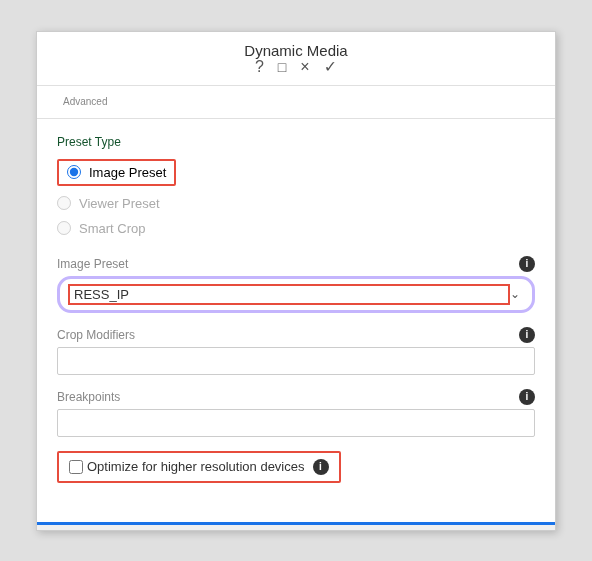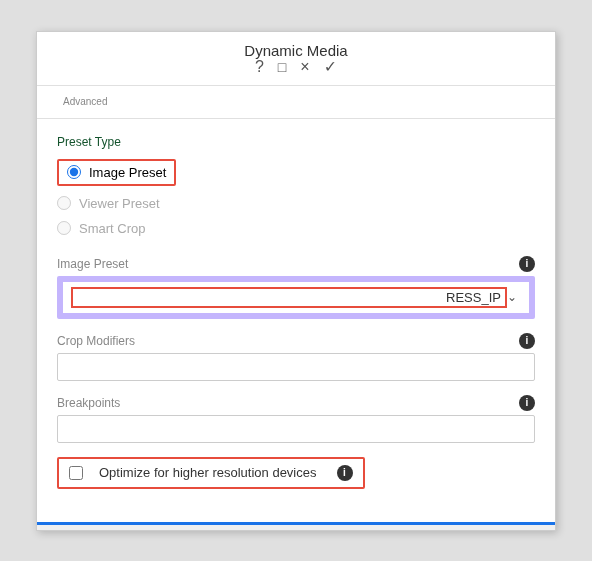--- a/index.html
+++ b/index.html
@@ -123,26 +123,25 @@
       display: flex;
       align-items: center;
       justify-content: center;
       font-size: 10px;
       font-weight: bold;
       cursor: pointer;
       flex-shrink: 0;
     }
     .select-wrapper {
       position: relative;
-      border: 6px solid #c4b5fd;
-      border-radius: 2px;
-      background: #fff;
-      display: flex;
-      align-items: center;
-      text-align: right;
+      border: 3px solid #c4b5fd;
+      border-radius: 14px;
+      background: #fff;
+      display: flex;
+      align-items: center;
     }
     .select-inner {
       display: flex;
       align-items: center;
       width: 100%;
       padding: 5px 8px;
     }
     .select-value {
       flex: 1;
       font-size: 13px;
@@ -167,21 +166,21 @@
       padding: 5px 8px;
       font-size: 13px;
       color: #333;
       outline: none;
       background: #fff;
       height: 28px;
     }
     .checkbox-row {
       display: flex;
       align-items: center;
-      gap: 16px;
+      gap: 4px;
       border: 2px solid #e74c3c;
       padding: 6px 10px;
       width: fit-content;
       border-radius: 2px;
       margin-top: 10px;
     }
     .checkbox-row input[type="checkbox"] {
       width: 14px;
       height: 14px;
     }

